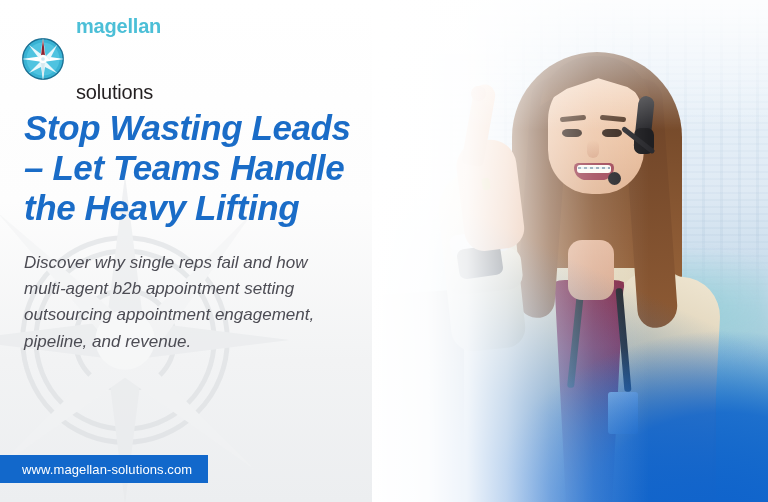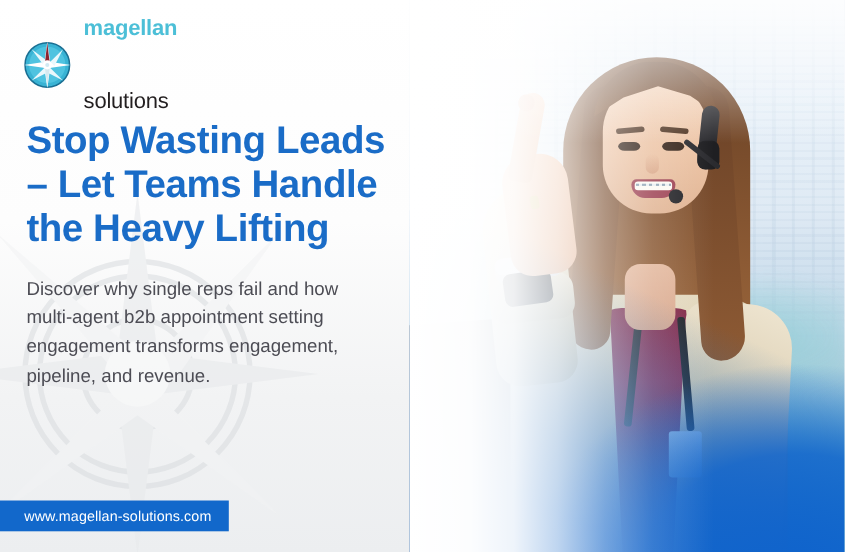--- a/index.html
+++ b/index.html
@@ -279,21 +279,21 @@
   .logo-line1 {
     font-size:20px; font-weight:700; color:#4cbfd7;
     letter-spacing:-.2px;
   }
   .logo-line2 {
     font-size:20px; font-weight:400; color:#231f20;
     letter-spacing:-.2px; margin-top:2px;
   }
 
   
-  .copy { position:absolute; left:24px; top:108px; width:430px; }
+  .copy { position:absolute; left:24px; top:108px; width:430px;font-style:italic; }
   .headline {
     font-size:35px;
     line-height:1.14;
     font-weight:700;
     color:#1a6cc7;
     letter-spacing:-.4px;
     white-space:pre-line;
   }
   .subhead {
     margin-top:22px;
@@ -427,21 +427,21 @@
       <div class="logo-line2">solutions</div>
     </div>
   </div>
 
   <div class="copy">
     <h1 class="headline">Stop Wasting Leads
 – Let Teams Handle
 the Heavy Lifting</h1>
     <p class="subhead">Discover why single reps fail and how
 multi-agent b2b appointment setting
-engagement transforms engagement,
+outsourcing appointment engagement,
 pipeline, and revenue.</p>
   </div>
 
   <div class="url-bar">
     <span>www.magellan-solutions.com</span>
   </div>
 
 </div>
 
 </body></html>

